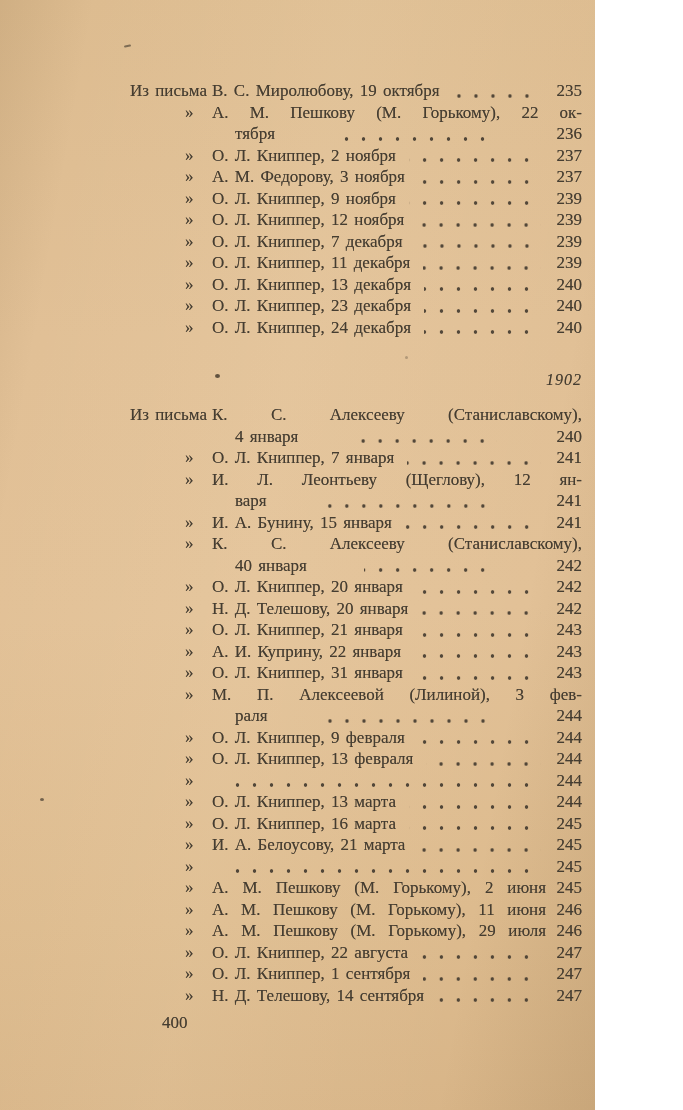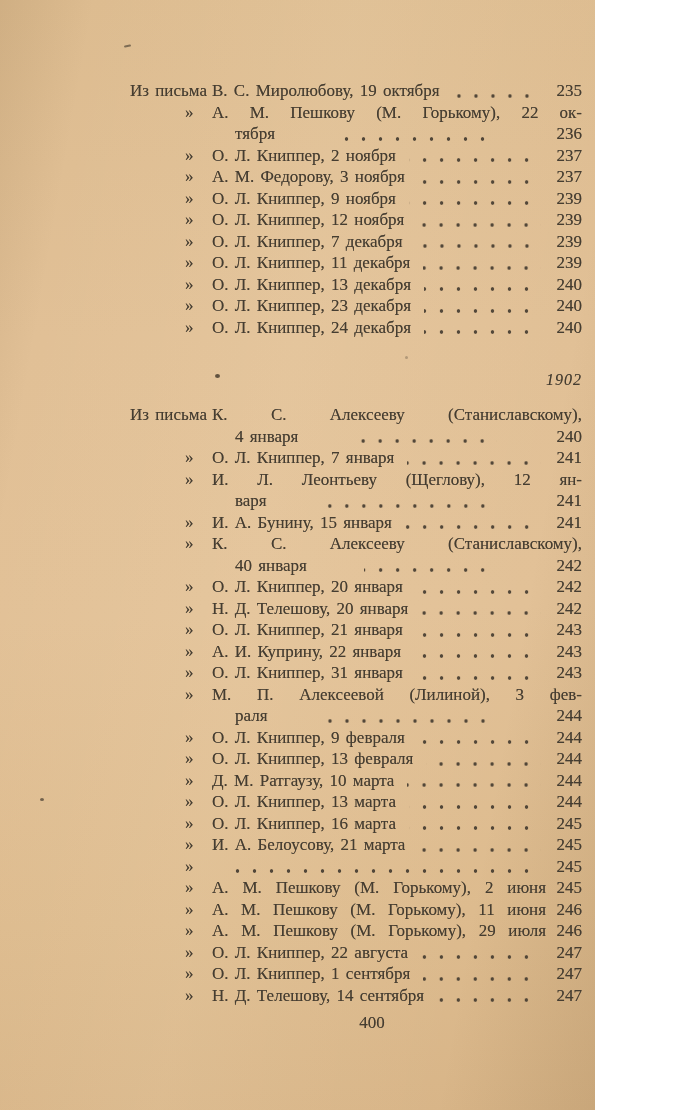--- a/index.html
+++ b/index.html
@@ -23,21 +23,21 @@
   .label .ditto{padding-left:55px;display:inline-block;}
   .text{flex:0 1 auto;}
   .text.fill{flex:1 1 auto;text-align:justify;text-align-last:justify;}
   .leader{flex:1 1 auto;align-self:flex-end;height:6px;margin:0 5px 3px 13px;}
   .leader.dotted{
     background-image:radial-gradient(circle at 2.5px 3px, rgba(62,54,44,.88) 1.4px, rgba(62,54,44,0) 2.1px);
     background-size:17px 6px;background-repeat:repeat-x;background-position:right bottom;
   }
   .page-num{flex:0 0 36px;text-align:right;}
   .year{font-size:16px;font-style:italic;font-weight:normal;text-align:right;margin:31px 0 13px 0;letter-spacing:1px;line-height:22px;}
-  .footer{margin-top:7px;text-align:center;font-size:17px;}
+  .footer{margin-top:7px;text-align:left;font-size:17px;}
   .footer span{display:inline-block;margin-left:32px;}
   .speck{position:absolute;background:#564a3b;border-radius:50%;}
   .speck.s1{left:124px;top:45px;width:7px;height:2px;border-radius:2px;transform:rotate(-10deg);opacity:.7;}
   .speck.s2{left:215px;top:374px;width:5px;height:4px;background:#4a3e2f;opacity:.85;}
   .speck.s3{left:40px;top:798px;width:4px;height:3px;opacity:.8;}
   .speck.s4{left:405px;top:356px;width:3px;height:3px;opacity:.35;}
 </style>
 </head>
 <body>
 
@@ -206,21 +206,20 @@
           <span class="page-num">244</span>
         </div>
         <div class="row">
           <span class="label"><span class="ditto">»</span></span>
           <span class="text">О. Л. Книппер, 13 февраля</span>
           <span class="leader dotted"></span>
           <span class="page-num">244</span>
         </div>
         <div class="row">
           <span class="label"><span class="ditto">»</span></span>
-          <span class="text">Д. М. Ратгаузу, 10 марта</span>
           <span class="leader dotted"></span>
           <span class="page-num">244</span>
         </div>
         <div class="row">
           <span class="label"><span class="ditto">»</span></span>
           <span class="text">О. Л. Книппер, 13 марта</span>
           <span class="leader dotted"></span>
           <span class="page-num">244</span>
         </div>
         <div class="row">

